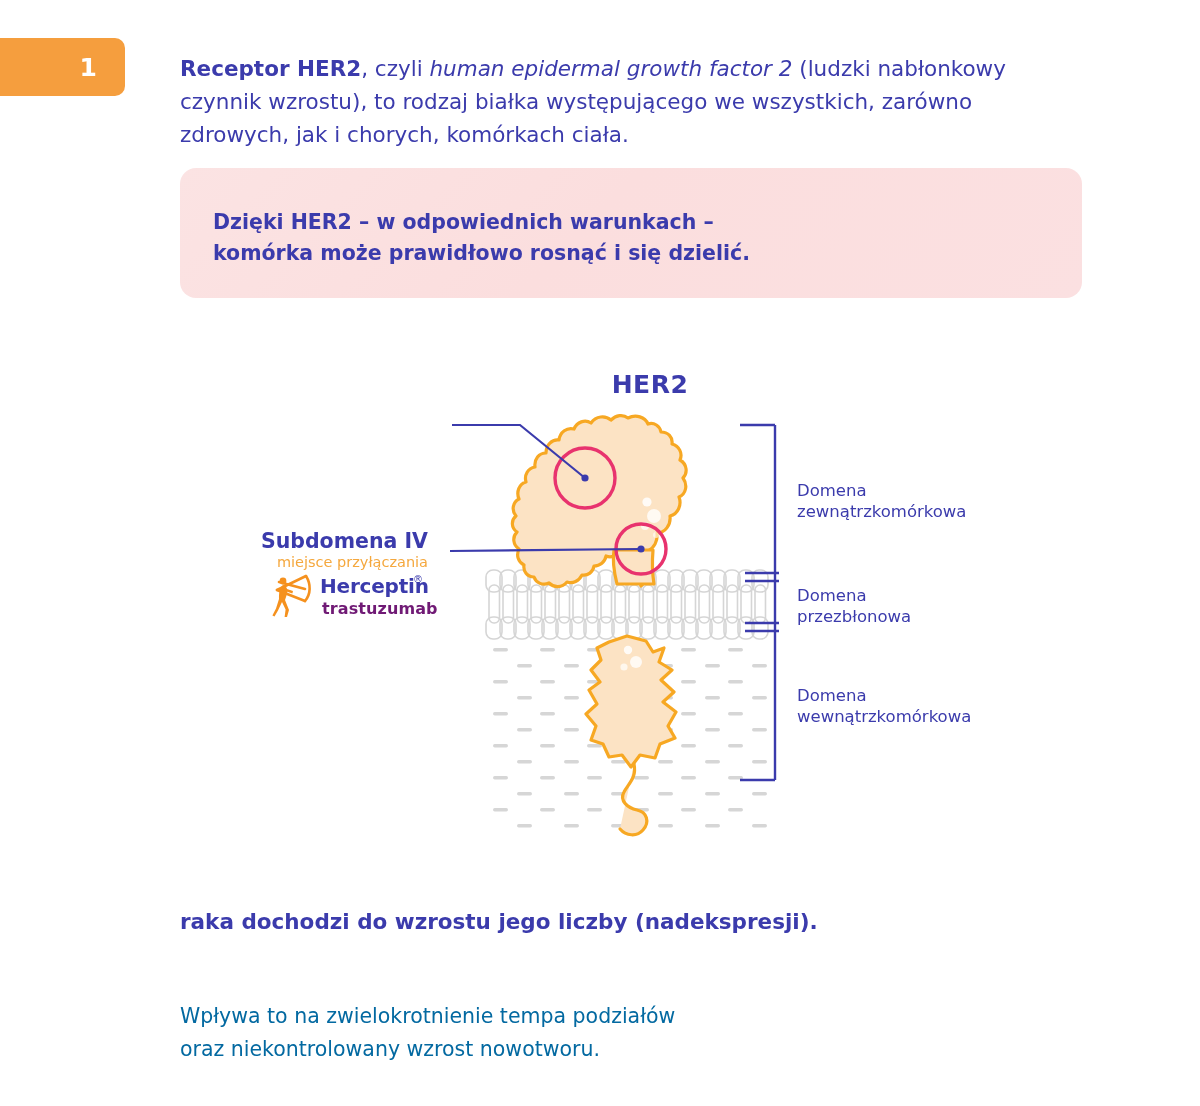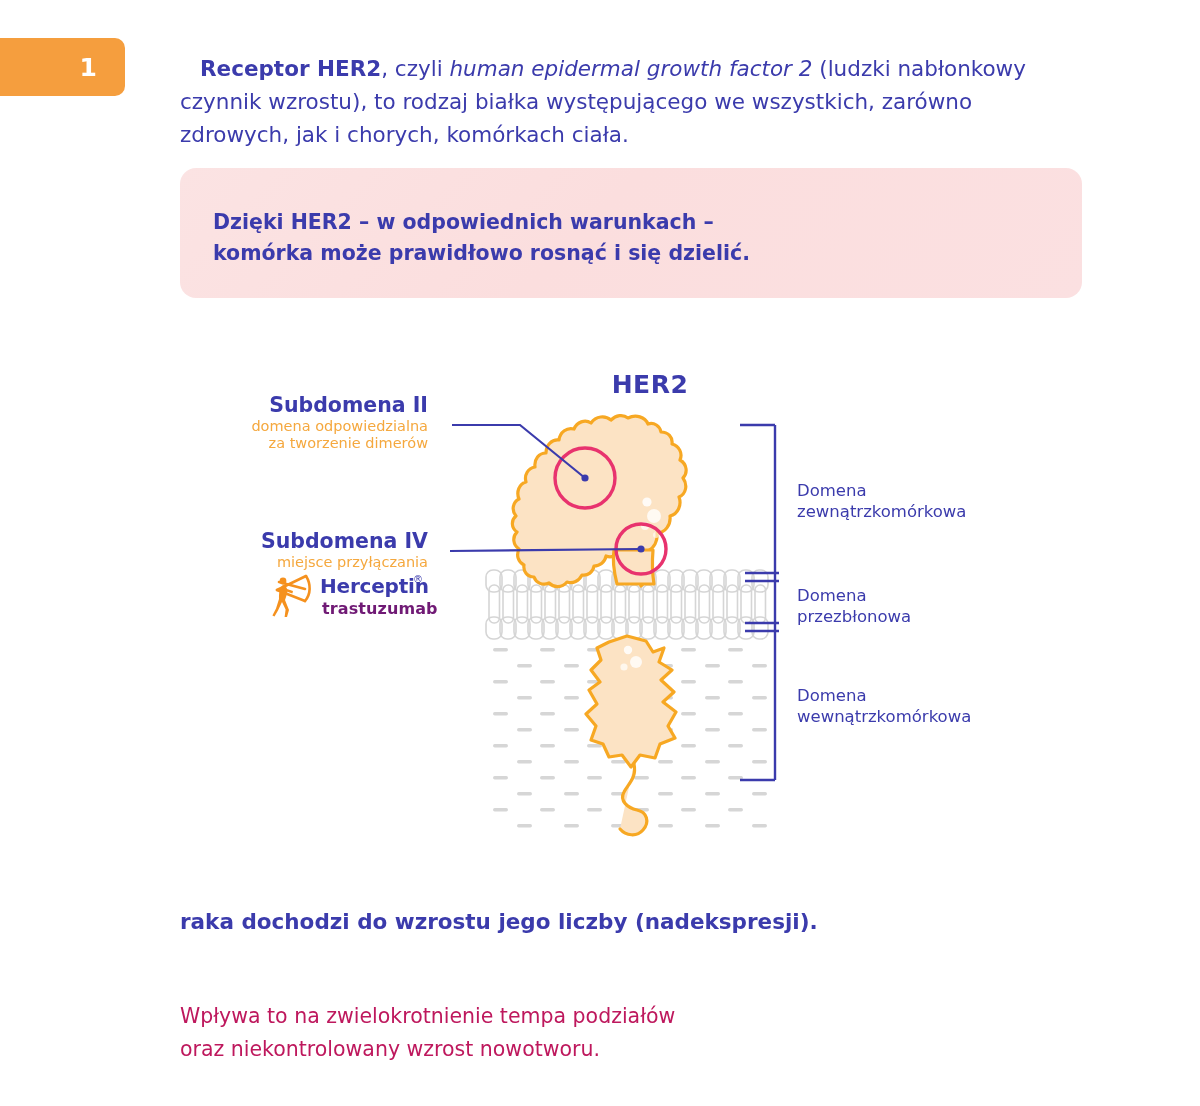--- a/index.html
+++ b/index.html
@@ -43,21 +43,21 @@
   #intro-paragraph {
     position: absolute;
     left: 180px;
     top: 30px;
     width: 900px;
     color: #3b3bac;
     font-size: 21.5px;
     line-height: 33px;
     font-family: "DejaVu Sans", "Liberation Sans", sans-serif;
   }
-  #intro-paragraph .b { font-weight: bold; margin-left: 20px; }
+  #intro-paragraph .b { font-weight: bold; }
   #intro-paragraph .i { font-style: italic; }
 
   
   #callout-box {
     position: absolute;
     left: 180px;
     top: 168px;
     width: 902px;
     height: 130px;
     background: linear-gradient(135deg, #fbe3e3 0%, #fbdede 45%, #fbe0e1 100%);
@@ -193,21 +193,21 @@
     font-size: 21.5px;
     font-weight: bold;
     line-height: 33px;
     font-family: "DejaVu Sans", "Liberation Sans", sans-serif;
   }
   #bottom-note {
     position: absolute;
     left: 180px;
     top: 1000px;
     width: 920px;
-    color: #be185d;
+    color: #0369a1;
     font-size: 20.5px;
     line-height: 33px;
     font-family: "DejaVu Sans", "Liberation Sans", sans-serif;
   }
 </style>
 </head>
 <body>
 
 <div id="step-badge">
   <span class="num">1</span>
@@ -219,25 +219,20 @@
   <div class="ctext">
     <div>Dzięki HER2 – w odpowiednich warunkach –</div>
     <div>komórka może prawidłowo rosnąć i się dzielić.</div>
   </div>
 </div>
 
 <div id="diagram">
 
   <div class="dg-title">HER2</div>
 
-  <div id="label-sub2">
-    <div class="lbl-head">Subdomena II</div>
-    <div class="lbl-sub">domena odpowiedzialna</div>
-    <div class="lbl-sub">za tworzenie dimerów</div>
-  </div>
 
   <div id="label-sub4">
     <div class="lbl-head">Subdomena IV</div>
     <div class="lbl-sub">miejsce przyłączania</div>
   </div>
 
   <div id="herceptin-logo">
     <svg class="hl-archer" width="52" height="48" viewBox="0 0 52 48">
       <g fill="none" stroke="#f5911e" stroke-width="2.6" stroke-linecap="round" stroke-linejoin="round">
         <path d="M41 4 C46 12 46 22 40 29"></path>

